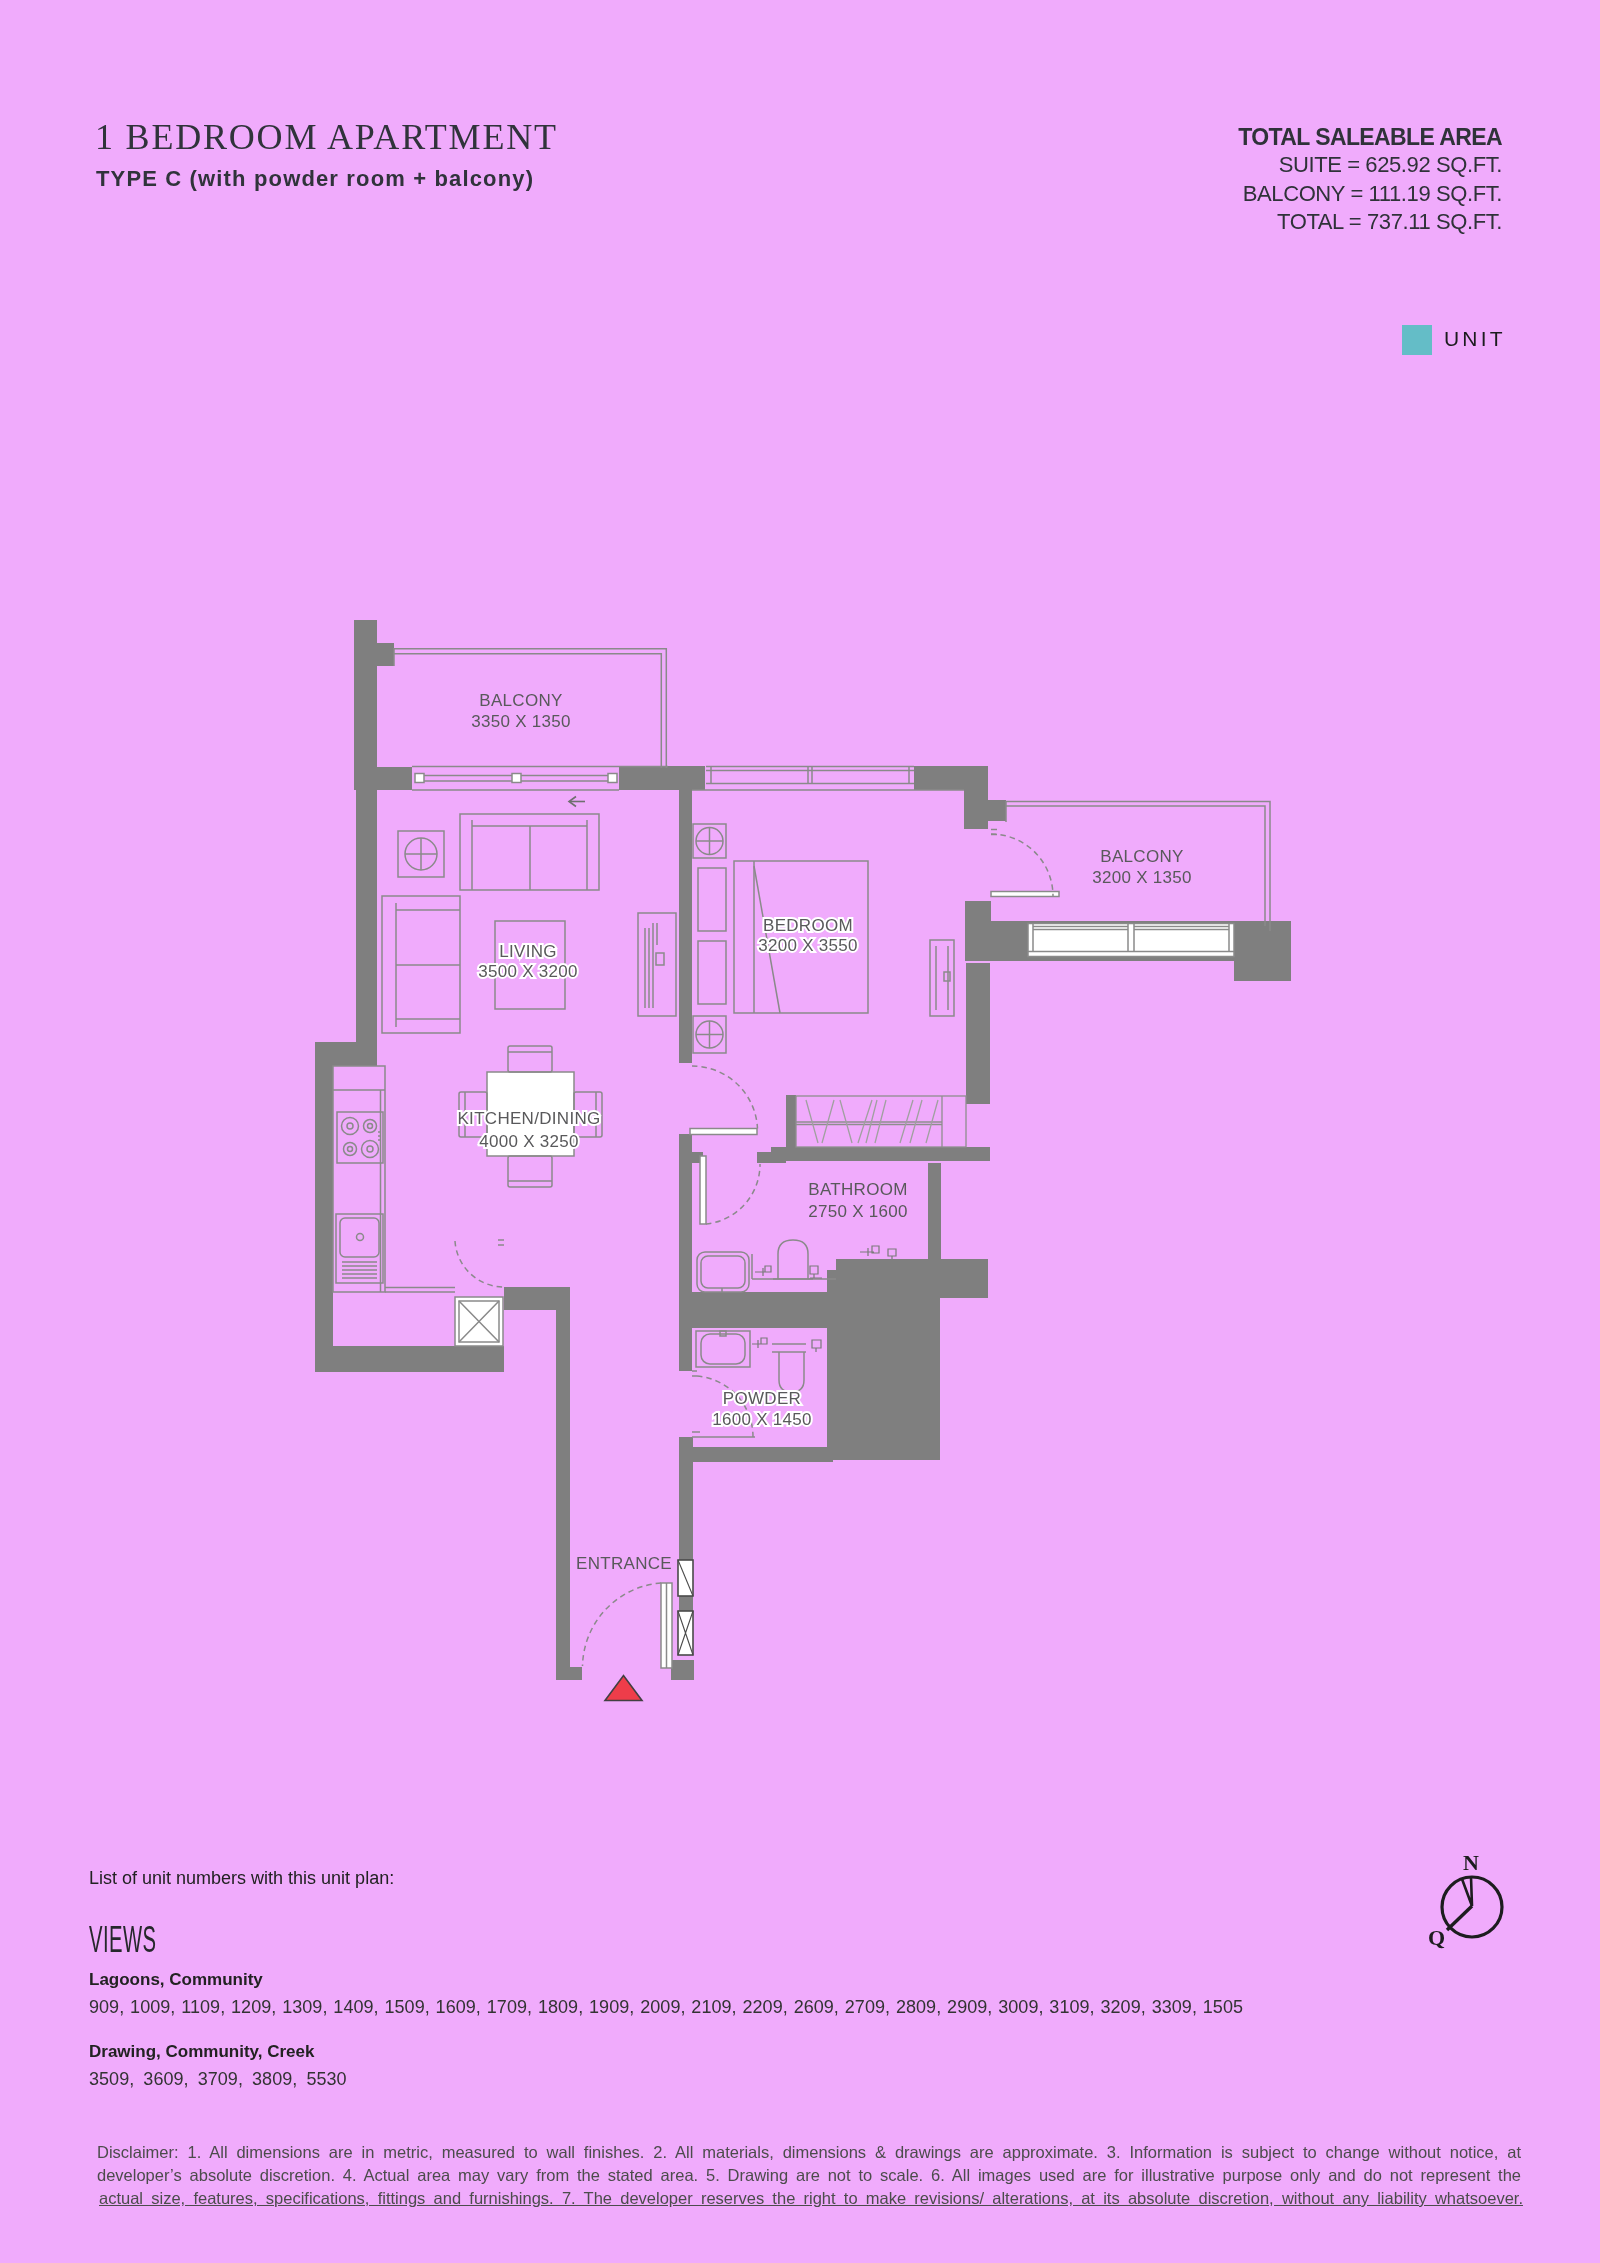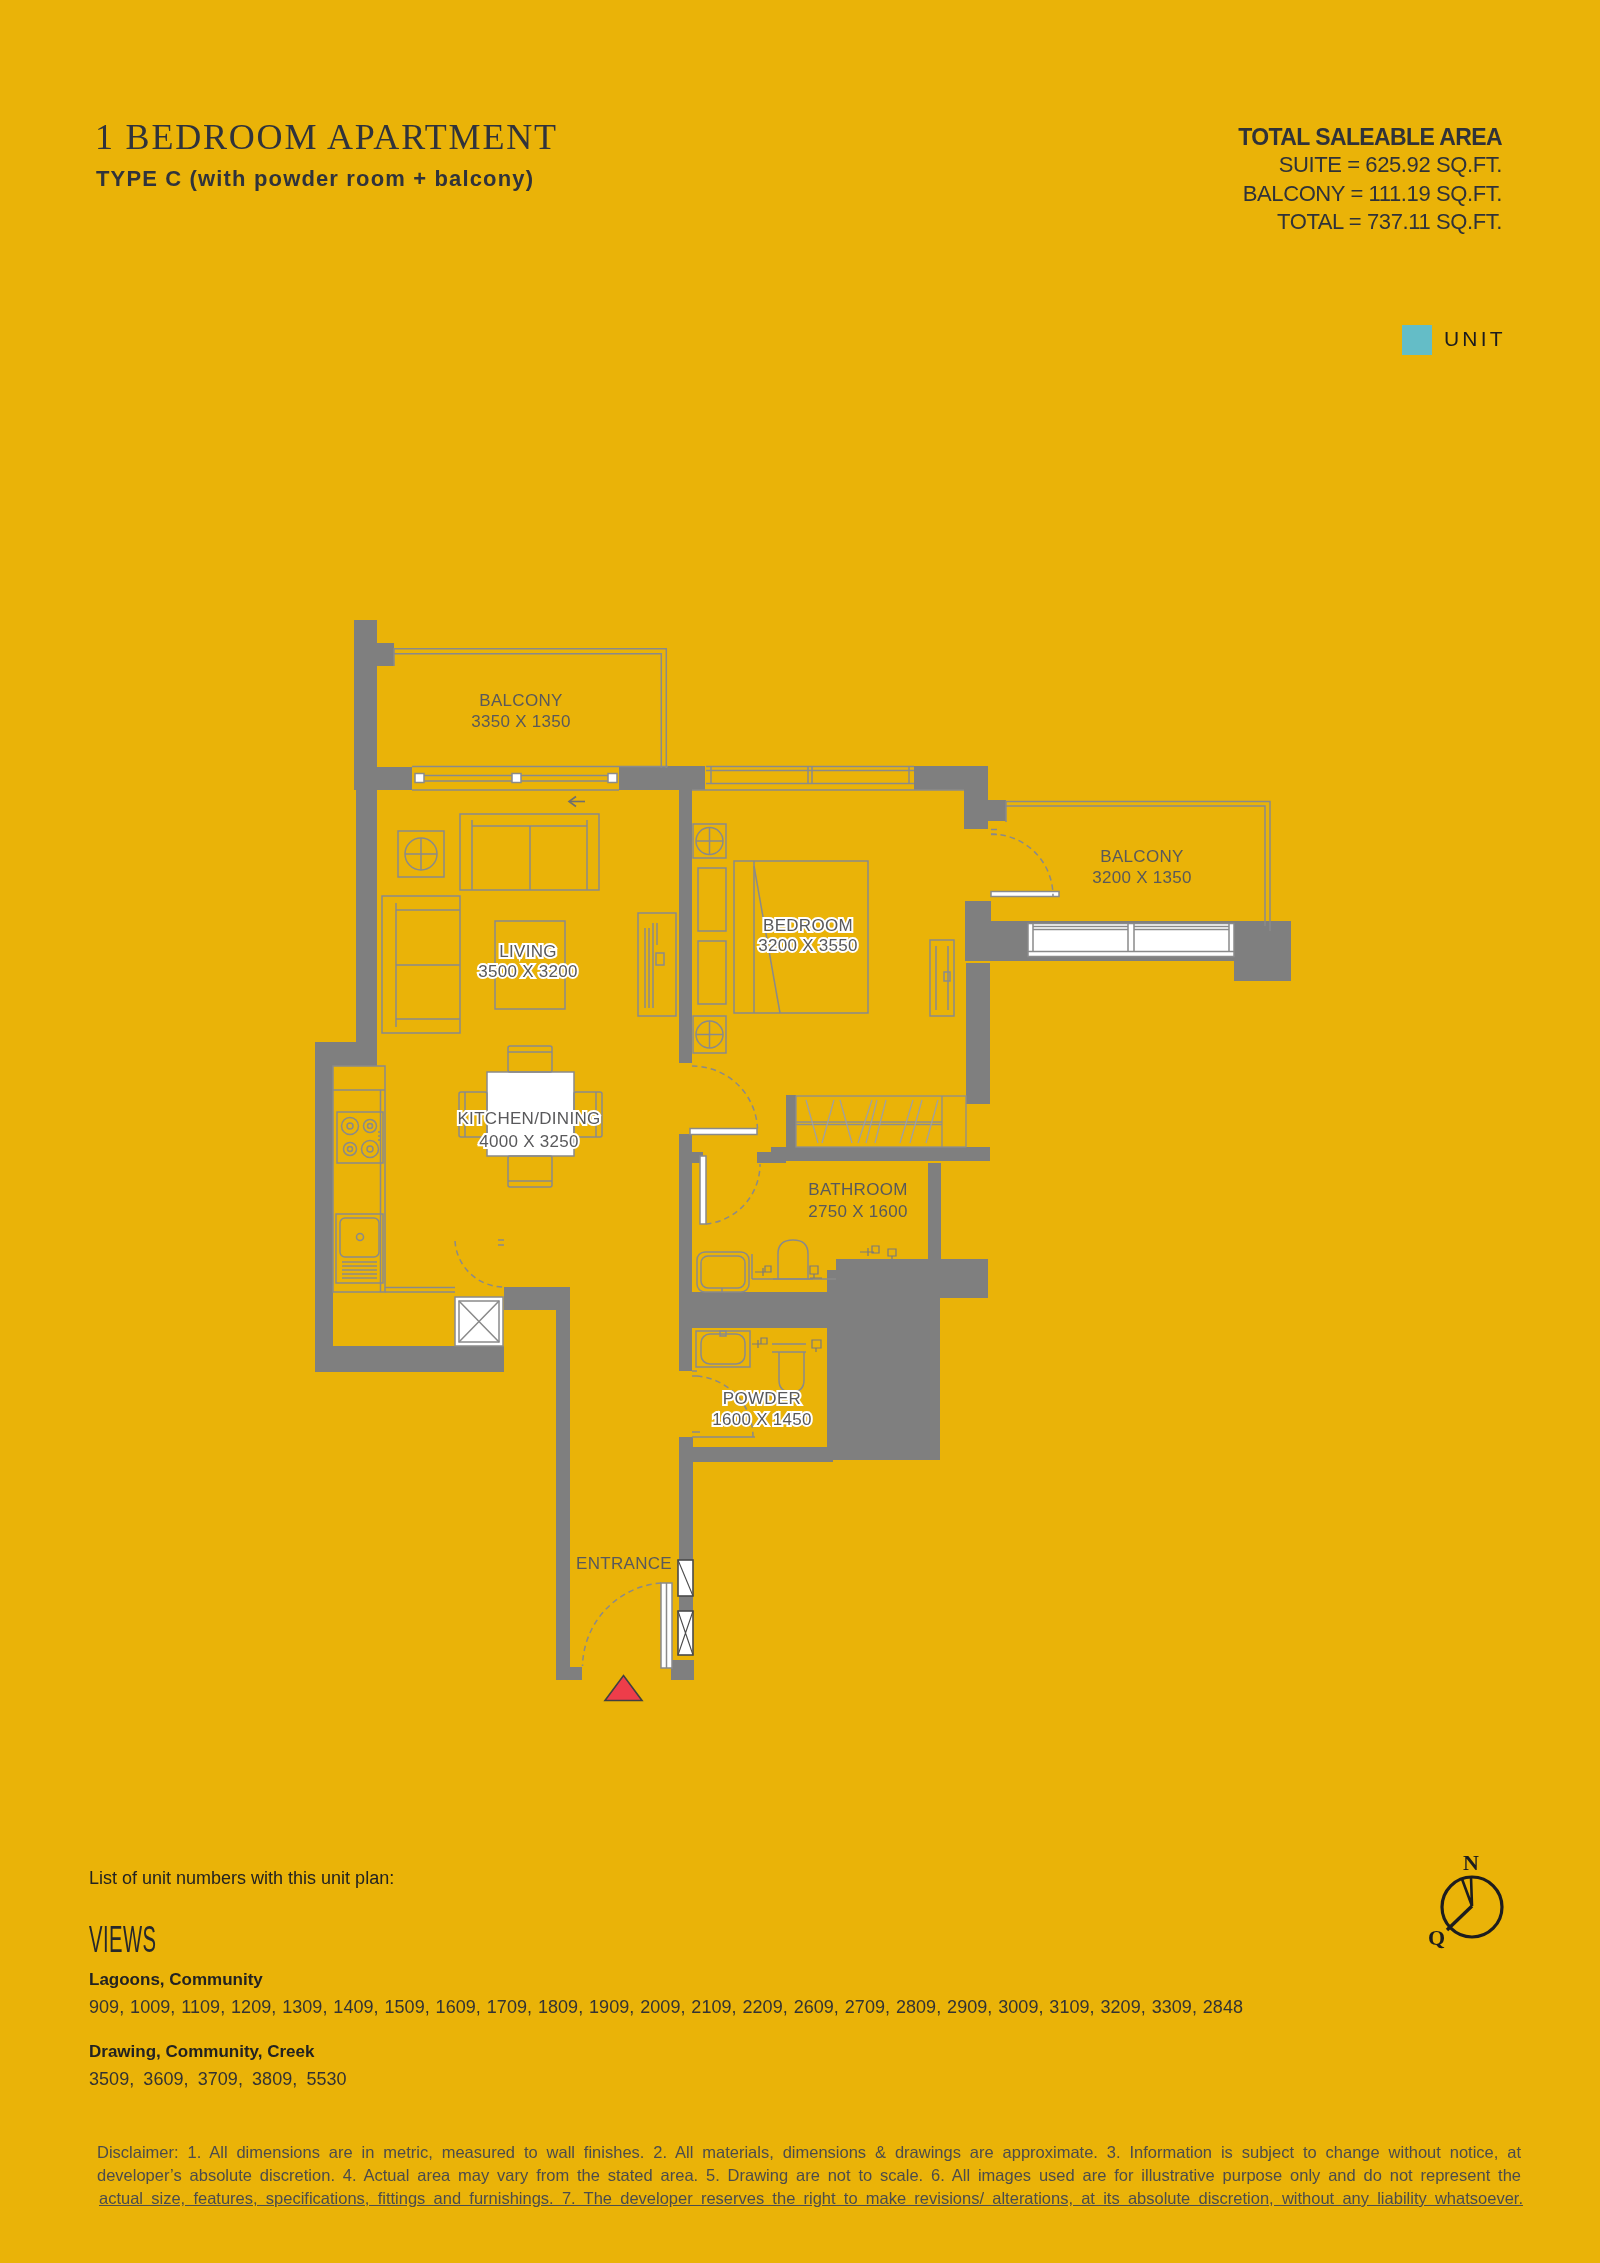--- a/index.html
+++ b/index.html
@@ -1,16 +1,16 @@
 <!DOCTYPE html>
 <html><head>
 <meta charset="utf-8">
 <style>
   html,body{margin:0;padding:0;background:#fff;}
-  .page{position:relative;width:1600px;height:2263px;background:#eab308;overflow:hidden;font-family:"Liberation Sans",sans-serif;}
+  .page{position:relative;width:1600px;height:2263px;background:#f0abfc;overflow:hidden;font-family:"Liberation Sans",sans-serif;}
   .abs{position:absolute;}
   .title{font-family:"Liberation Serif",serif;font-size:36px;color:#30333b;letter-spacing:1.8px;white-space:nowrap;}
   .subtitle{font-size:22px;font-weight:700;color:#30333b;letter-spacing:1.15px;white-space:nowrap;}
   .area{text-align:right;color:#2f3239;font-size:22px;line-height:28.4px;letter-spacing:-0.4px;white-space:nowrap;}
   .area .h{font-weight:700;font-size:23px;letter-spacing:-0.6px;}
   .legendtxt{font-size:21px;letter-spacing:3.2px;color:#1c1c1e;}
   .f1{font-size:18px;color:#222;}
   .views{font-size:23px;letter-spacing:0.5px;color:#26282c;transform:scale(0.88,1.62);transform-origin:0 0;}
   .fb{font-size:17px;font-weight:700;color:#222;}
   .fn{font-size:18px;color:#333;letter-spacing:0.05px;}
@@ -370,21 +370,21 @@
 
 <path d="M605 1700.5 L642 1700.5 L623.5 1675.5 Z" fill="#ee3d4a" stroke="#414042" stroke-width="1.6"></path>
 </svg>
 
   <div class="abs f1" style="left:89px;top:1868px;">List of unit numbers with this unit plan:</div>
 
   <div class="abs views" style="left:89px;top:1918px;">VIEWS</div>
 
   <div class="abs fb" style="left:89px;top:1970px;">Lagoons, Community</div>
 
-  <div class="abs fn" style="left:89px;top:1997px;word-spacing:0.8px;">909, 1009, 1109, 1209, 1309, 1409, 1509, 1609, 1709, 1809, 1909, 2009, 2109, 2209, 2609, 2709, 2809, 2909, 3009, 3109, 3209, 3309, 2848</div>
+  <div class="abs fn" style="left:89px;top:1997px;word-spacing:0.8px;">909, 1009, 1109, 1209, 1309, 1409, 1509, 1609, 1709, 1809, 1909, 2009, 2109, 2209, 2609, 2709, 2809, 2909, 3009, 3109, 3209, 3309, 1505</div>
 
   <div class="abs fb" style="left:89px;top:2042px;">Drawing, Community, Creek</div>
 
   <div class="abs fn" style="left:89px;top:2069px;word-spacing:4px;">3509, 3609, 3709, 3809, 5530</div>
 
   <div class="abs disc" style="left:89px;top:2143px;">Disclaimer: 1. All dimensions are in metric, measured to wall finishes. 2. All materials, dimensions &amp; drawings are approximate. 3. Information is subject to change without notice, at</div>
 
   <div class="abs disc" style="left:89px;top:2166px;">developer’s absolute discretion. 4. Actual area may vary from the stated area. 5. Drawing are not to scale. 6. All images used are for illustrative purpose only and do not represent the</div>
 
   <div class="abs disc" style="left:91px;top:2189px;text-decoration:underline;">actual size, features, specifications, fittings and furnishings. 7. The developer reserves the right to make revisions/ alterations, at its absolute discretion, without any liability whatsoever.</div>

